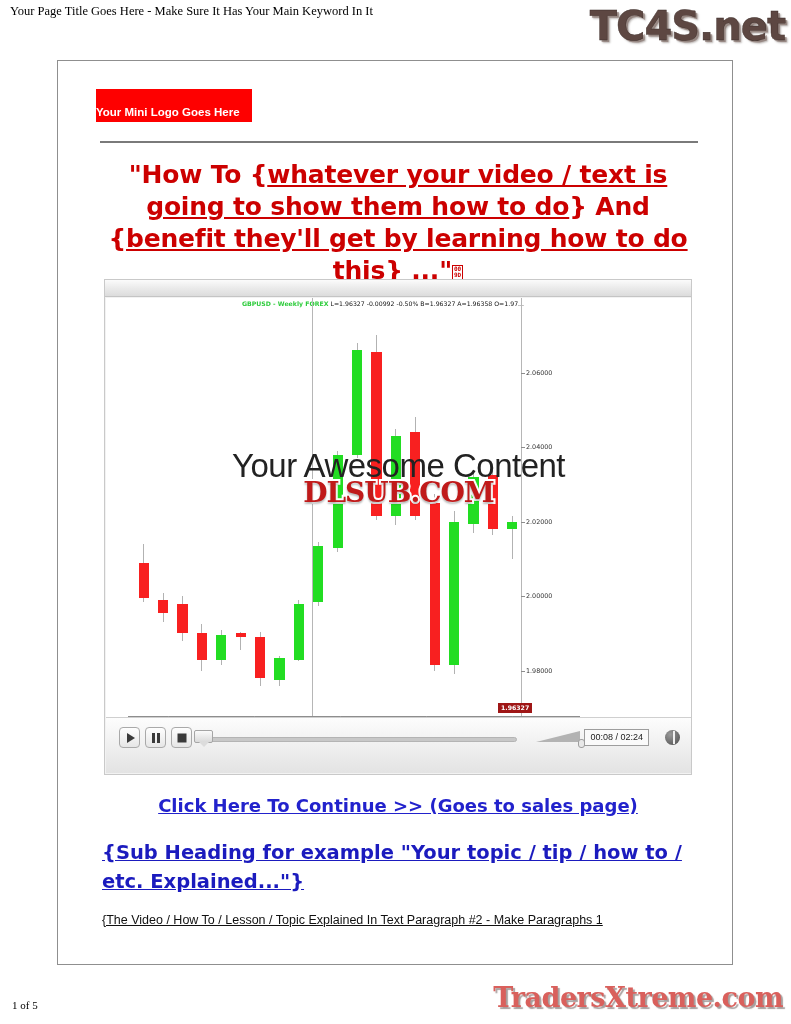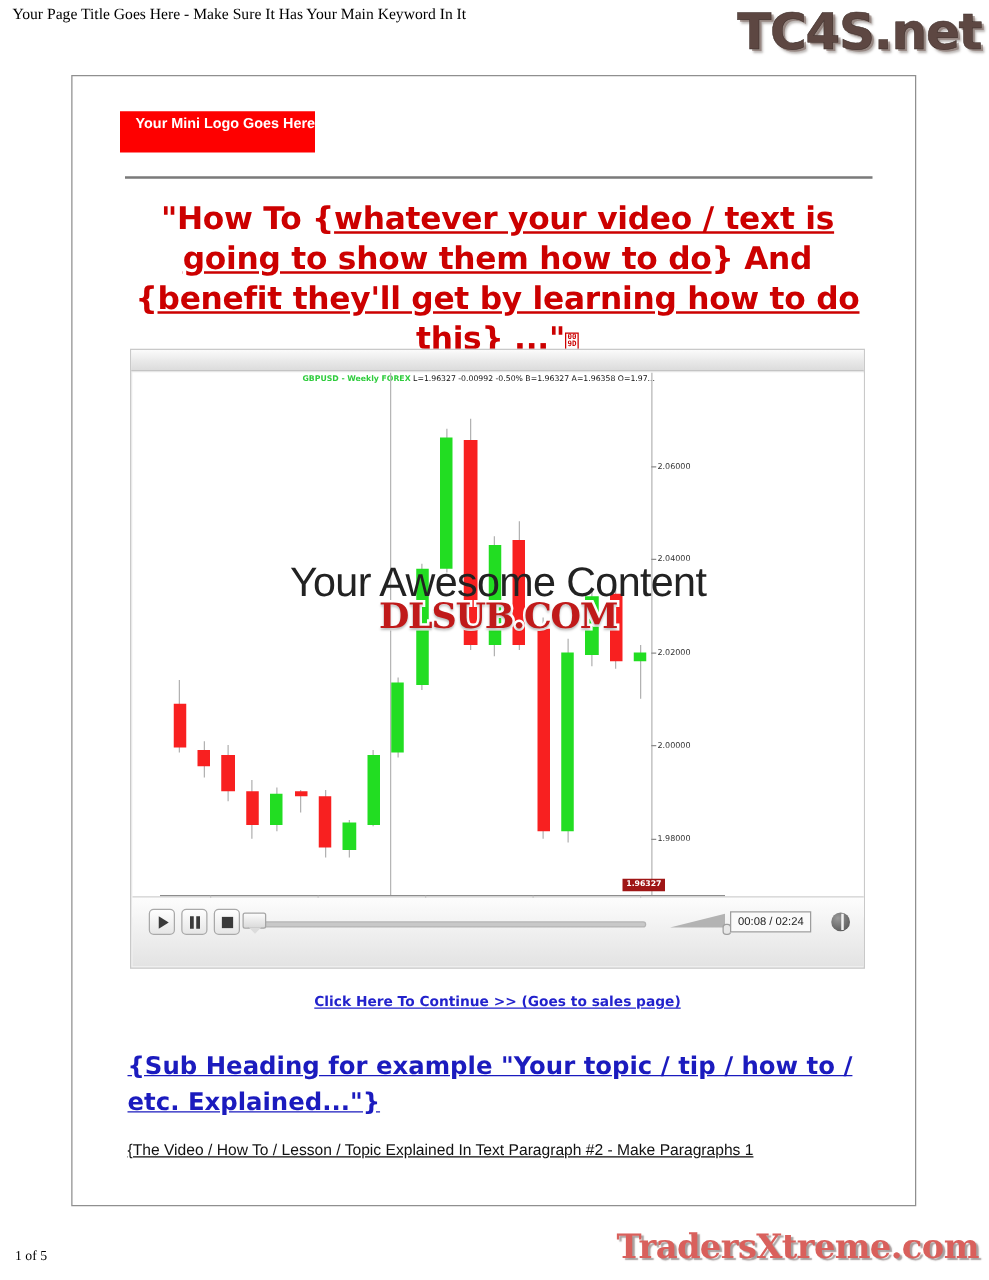--- a/index.html
+++ b/index.html
@@ -80,22 +80,22 @@
     left: 38px;
     top: 28px;
     width: 156px;
     height: 33px;
     background: #fe0000;
     color: #ffffff;
     font-family: "Liberation Sans", sans-serif;
     font-weight: bold;
     font-size: 11.5px;
     line-height: 15px;
-    text-align: right;
-    padding-top: 3px;
+    text-align: left;
+    padding-top: 16px;
     box-sizing: border-box;
   }
 
   
   .hr-rule {
     position: absolute;
     left: 42px;
     top: 80px;
     width: 598px;
     height: 2px;
@@ -375,21 +375,21 @@
 
   
   .cta-link {
     position: absolute;
     left: 30px;
     top: 734px;
     width: 620px;
     text-align: center;
     font-family: "DejaVu Sans", sans-serif;
     font-weight: bold;
-    font-size: 11px;
+    font-size: 18px;
     color: #2222cc;
     text-decoration: underline;
   }
   .sub-heading {
     position: absolute;
     left: 44px;
     top: 777px;
     width: 600px;
     font-family: "DejaVu Sans", sans-serif;
     font-weight: bold;

